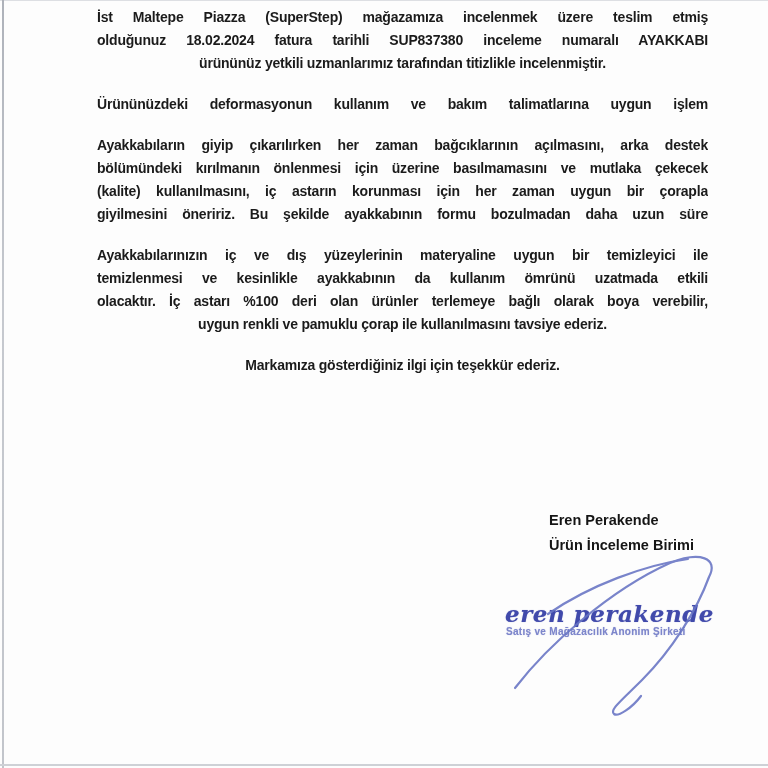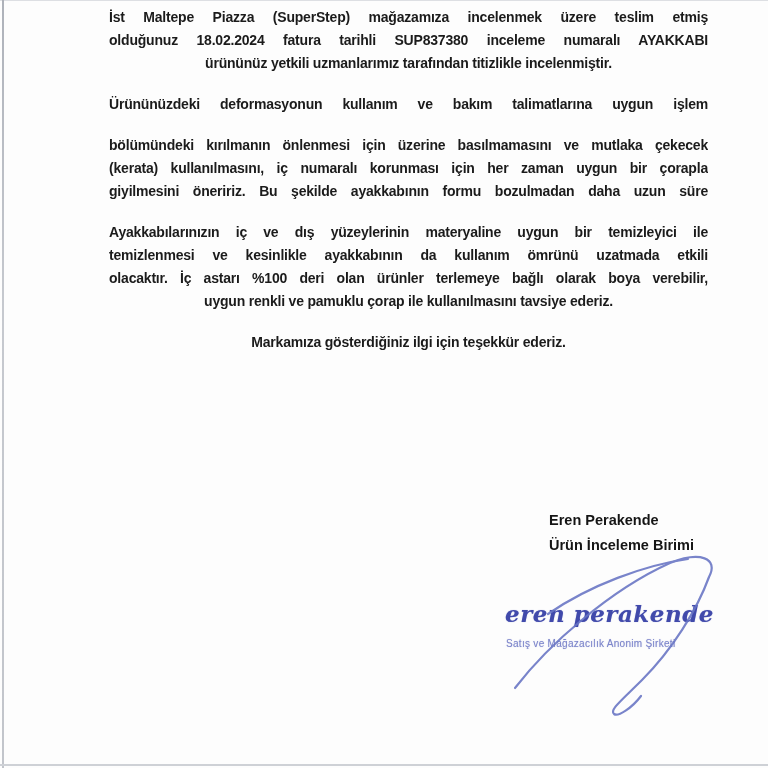--- a/index.html
+++ b/index.html
@@ -38,21 +38,21 @@
     position: absolute;
     left: 0; top: 0;
     width: 768px;
     box-sizing: border-box;
     padding: 6px 60px 0 97px;
     color: #1b1b1b;
     font-size: 14px;
     font-weight: bold;
     letter-spacing: -0.2px;
   }
-  .para { margin: 0 0 18px 12px; }
+  .para { margin: 0 0 18px 0; }
   .line {
     height: 23px;
     line-height: 23px;
     overflow: hidden;
     text-align: center;
     white-space: normal;
   }
   .line.j { text-align: justify; }
   .line.j::after {
     content: "";
@@ -81,26 +81,25 @@
     letter-spacing: 0.5px;
     color: #414aab;
     text-shadow: 0 0 1px rgba(65,74,171,0.45);
     white-space: nowrap;
   }
   .stamp-sub {
     position: absolute;
     left: 506px;
     top: 626px;
     font-size: 10px;
-    font-weight: normal;
+    font-weight: bold;
     letter-spacing: 0.3px;
     color: #7d86cb;
     text-shadow: 0 0 1px rgba(125,134,203,0.5);
     white-space: nowrap;
-    margin-top: 12px;
   }
   .swoosh {
     position: absolute;
     left: 495px;
     top: 545px;
     width: 235px;
     height: 180px;
     pointer-events: none;
   }
 </style>
@@ -120,22 +119,23 @@
       <div class="line j">olduğunuz 18.02.2024 fatura tarihli SUP837380 inceleme numaralı AYAKKABI</div>
       <div class="line">ürününüz yetkili uzmanlarımız tarafından titizlikle incelenmiştir.</div>
     </div>
 
     <div class="para">
       <div class="line j">Ürününüzdeki deformasyonun kullanım ve bakım talimatlarına uygun işlem</div>
     </div>
 
 
     <div class="para">
+      <div class="line j">Ayakkabıların giyip çıkarılırken her zaman bağcıklarının açılmasını, arka destek</div>
       <div class="line j">bölümündeki kırılmanın önlenmesi için üzerine basılmamasını ve mutlaka çekecek</div>
-      <div class="line j">(kerata) kullanılmasını, iç numaralı korunması için her zaman uygun bir çorapla</div>
+      <div class="line j">(kalite) kullanılmasını, iç astarın korunması için her zaman uygun bir çorapla</div>
       <div class="line j">giyilmesini öneririz. Bu şekilde ayakkabının formu bozulmadan daha uzun süre</div>
     </div>
 
     <div class="para">
       <div class="line j">Ayakkabılarınızın iç ve dış yüzeylerinin materyaline uygun bir temizleyici ile</div>
       <div class="line j">temizlenmesi ve kesinlikle ayakkabının da kullanım ömrünü uzatmada etkili</div>
       <div class="line j">olacaktır. İç astarı %100 deri olan ürünler terlemeye bağlı olarak boya verebilir,</div>
       <div class="line">uygun renkli ve pamuklu çorap ile kullanılmasını tavsiye ederiz.</div>
     </div>
 

